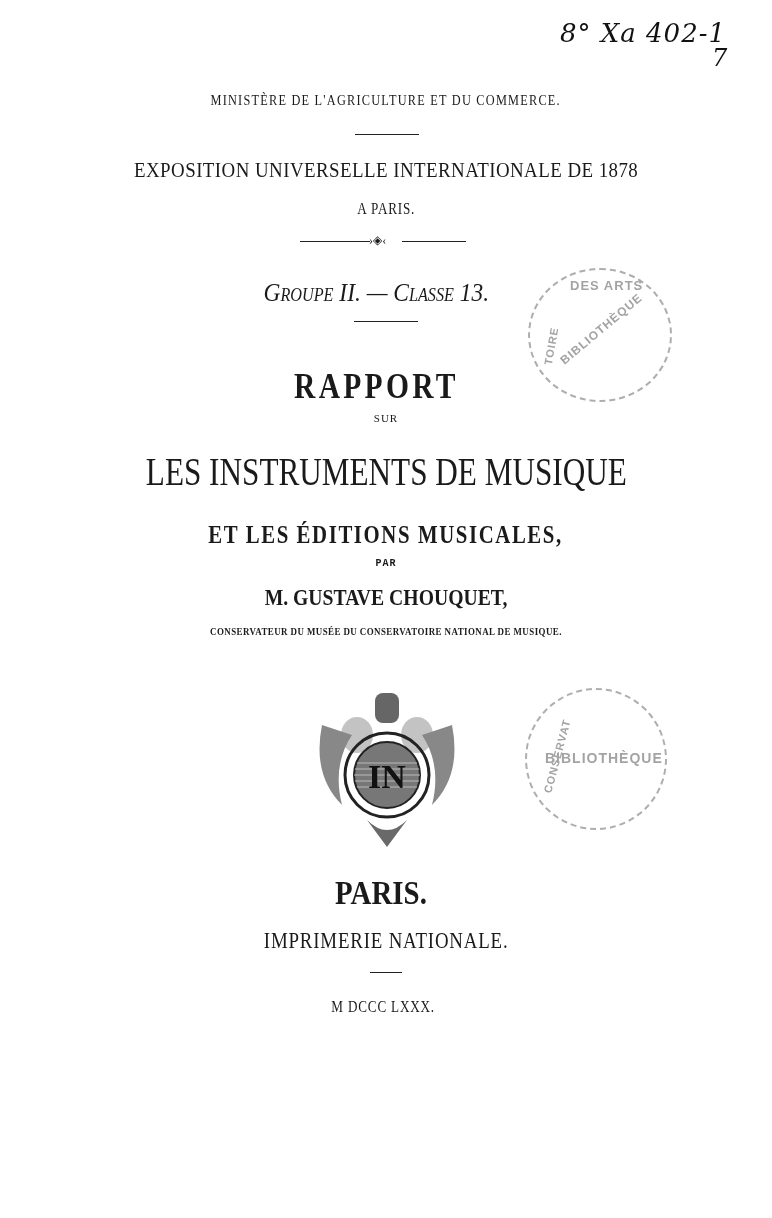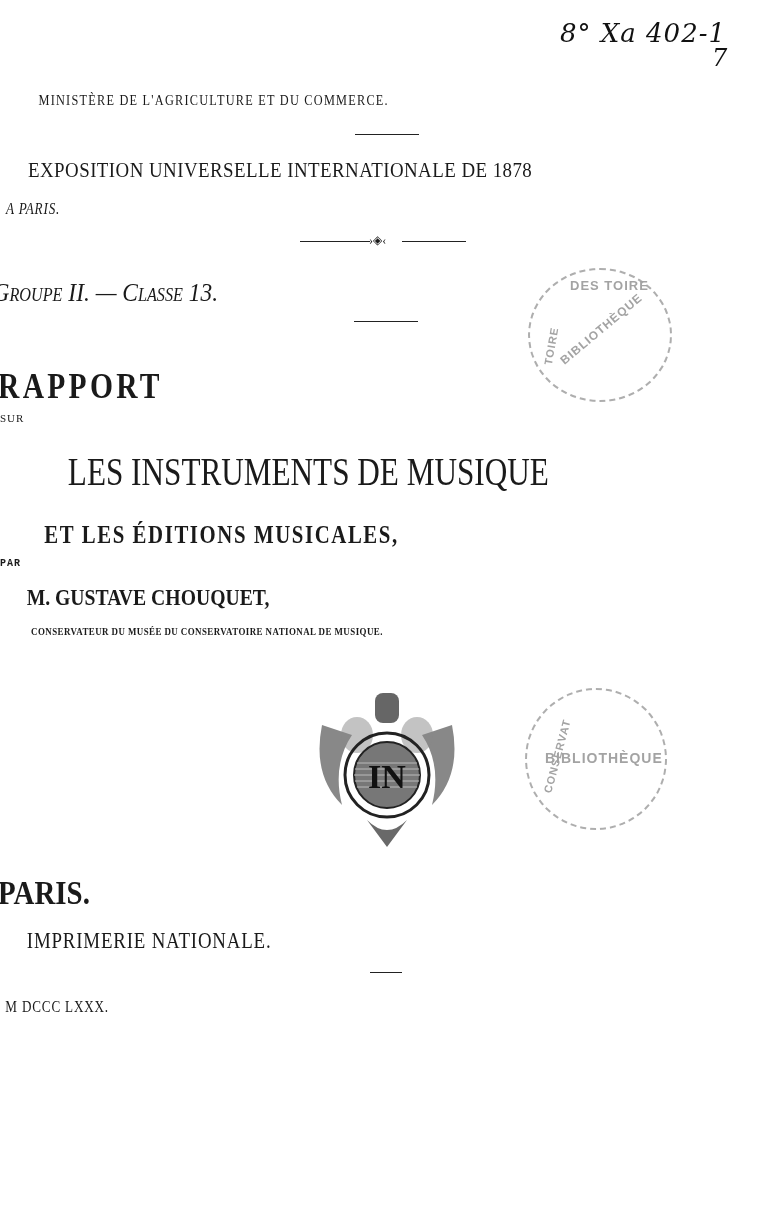--- a/index.html
+++ b/index.html
@@ -1,18 +1,18 @@
 <!DOCTYPE html>
 <html><head>
 <meta charset="utf-8">
 <style>
   html, body { margin:0; padding:0; background:#ffffff; }
   body { width:772px; height:1218px; position:relative; overflow:hidden;
          font-family:"Liberation Serif","DejaVu Serif",serif; color:#1a1a1a; }
-  .abs { position:absolute; left:0; width:772px; white-space:nowrap; }
+  .abs { position:absolute; left:0; width:772px; text-align:center; white-space:nowrap; }
   .cond { display:inline-block; transform:scaleX(0.82); transform-origin:center; }
   .shelfmark { position:absolute; left:560px; top:18px; font-family:"DejaVu Serif",serif;
                font-style:italic; font-size:26px; color:#111; letter-spacing:1px; }
   .shelfsub { position:absolute; left:712px; top:44px; font-family:"DejaVu Serif",serif;
               font-style:italic; font-size:24px; color:#111; }
   .rule { position:absolute; height:1px; background:#222; }
   .stamp { position:absolute; border-radius:50%; border:2px dashed #9a9a9a; opacity:.8; }
   .stamp-text { position:absolute; font-family:"Liberation Sans",sans-serif; font-weight:bold;
                 color:#8d8d8d; font-size:13px; letter-spacing:1px; }
 </style>
@@ -21,40 +21,40 @@
 
 <div>
   <div class="shelfmark">8° Xa 402-1</div>
   <div class="shelfsub">7</div>
 </div>
 
 <div class="abs" style="top:92px;font-size:15px;letter-spacing:1.5px;"><span class="cond">MINISTÈRE DE L'AGRICULTURE ET DU COMMERCE.</span></div>
 <div class="rule" style="left:355px;top:134px;width:64px;"></div>
 
 <div class="abs" style="top:158px;font-size:21px;letter-spacing:0.5px;"><span class="cond" style="transform:scaleX(0.9);">EXPOSITION UNIVERSELLE INTERNATIONALE DE 1878</span></div>
-<div class="abs" style="top:200px;font-size:16px;letter-spacing:1px;font-style:italic;"><span class="cond">A PARIS.</span></div>
+<div class="abs" style="top:200px;font-size:16px;letter-spacing:1px;"><span class="cond">A PARIS.</span></div>
 
 <div class="rule" style="left:300px;top:241px;width:70px;"></div>
 <div style="position:absolute;left:369px;top:233px;font-size:12px;">›◈‹</div>
 <div class="rule" style="left:402px;top:241px;width:64px;"></div>
 
 <div class="abs" style="top:278px;font-size:26px;font-style:italic;"><span class="cond" style="transform:scaleX(0.9);font-variant:small-caps;margin-left:-20px;">Groupe II. — Classe 13.</span></div>
 <div class="rule" style="left:354px;top:321px;width:64px;"></div>
 
 <div class="abs" style="top:365px;font-size:36px;font-weight:bold;letter-spacing:4px;"><span class="cond" style="margin-left:-20px;">RAPPORT</span></div>
 <div class="abs" style="top:412px;font-size:11px;letter-spacing:1px;"><span>SUR</span></div>
 
 <div class="abs" style="top:448px;font-size:40px;font-weight:normal;"><span class="cond" style="transform:scaleX(0.78);">LES INSTRUMENTS DE MUSIQUE</span></div>
 <div class="abs" style="top:508px;font-size:26px;font-weight:bold;letter-spacing:2px;margin-top:12px;"><span class="cond" style="transform:scaleX(0.8);">ET LES ÉDITIONS MUSICALES,</span></div>
 <div class="abs" style="top:558px;font-size:10px;font-weight:bold;letter-spacing:1px;font-family:Liberation Mono, monospace;"><span>PAR</span></div>
 <div class="abs" style="top:584px;font-size:24px;font-weight:bold;"><span class="cond" style="transform:scaleX(0.82);">M. GUSTAVE CHOUQUET,</span></div>
 <div class="abs" style="top:626px;font-size:10.5px;font-weight:bold;letter-spacing:0.5px;"><span class="cond" style="transform:scaleX(0.85);">CONSERVATEUR DU MUSÉE DU CONSERVATOIRE NATIONAL DE MUSIQUE.</span></div>
 
 <div class="stamp" style="left:528px;top:268px;width:140px;height:130px;">
-  <div class="stamp-text" style="left:40px;top:8px;">DES TOIRE</div>
+  <div class="stamp-text" style="left:40px;top:8px;">DES ARTS</div>
   <div class="stamp-text" style="left:20px;top:52px;transform:rotate(-40deg);font-size:12px;">BIBLIOTHÈQUE</div>
   <div class="stamp-text" style="left:2px;top:70px;transform:rotate(-80deg);font-size:11px;">TOIRE</div>
 </div>
 
 <div style="position:absolute;left:312px;top:685px;width:150px;height:165px;">
   <svg width="150" height="165" viewBox="0 0 150 165">
     <path d="M10 40 Q 0 90 30 120 Q 20 80 40 50 Z" fill="#555" opacity=".7"></path>
     <path d="M140 40 Q 150 90 120 120 Q 130 80 110 50 Z" fill="#555" opacity=".7"></path>
     <ellipse cx="45" cy="50" rx="16" ry="18" fill="#888" opacity=".5"></ellipse>
     <ellipse cx="105" cy="50" rx="16" ry="18" fill="#888" opacity=".5"></ellipse>

